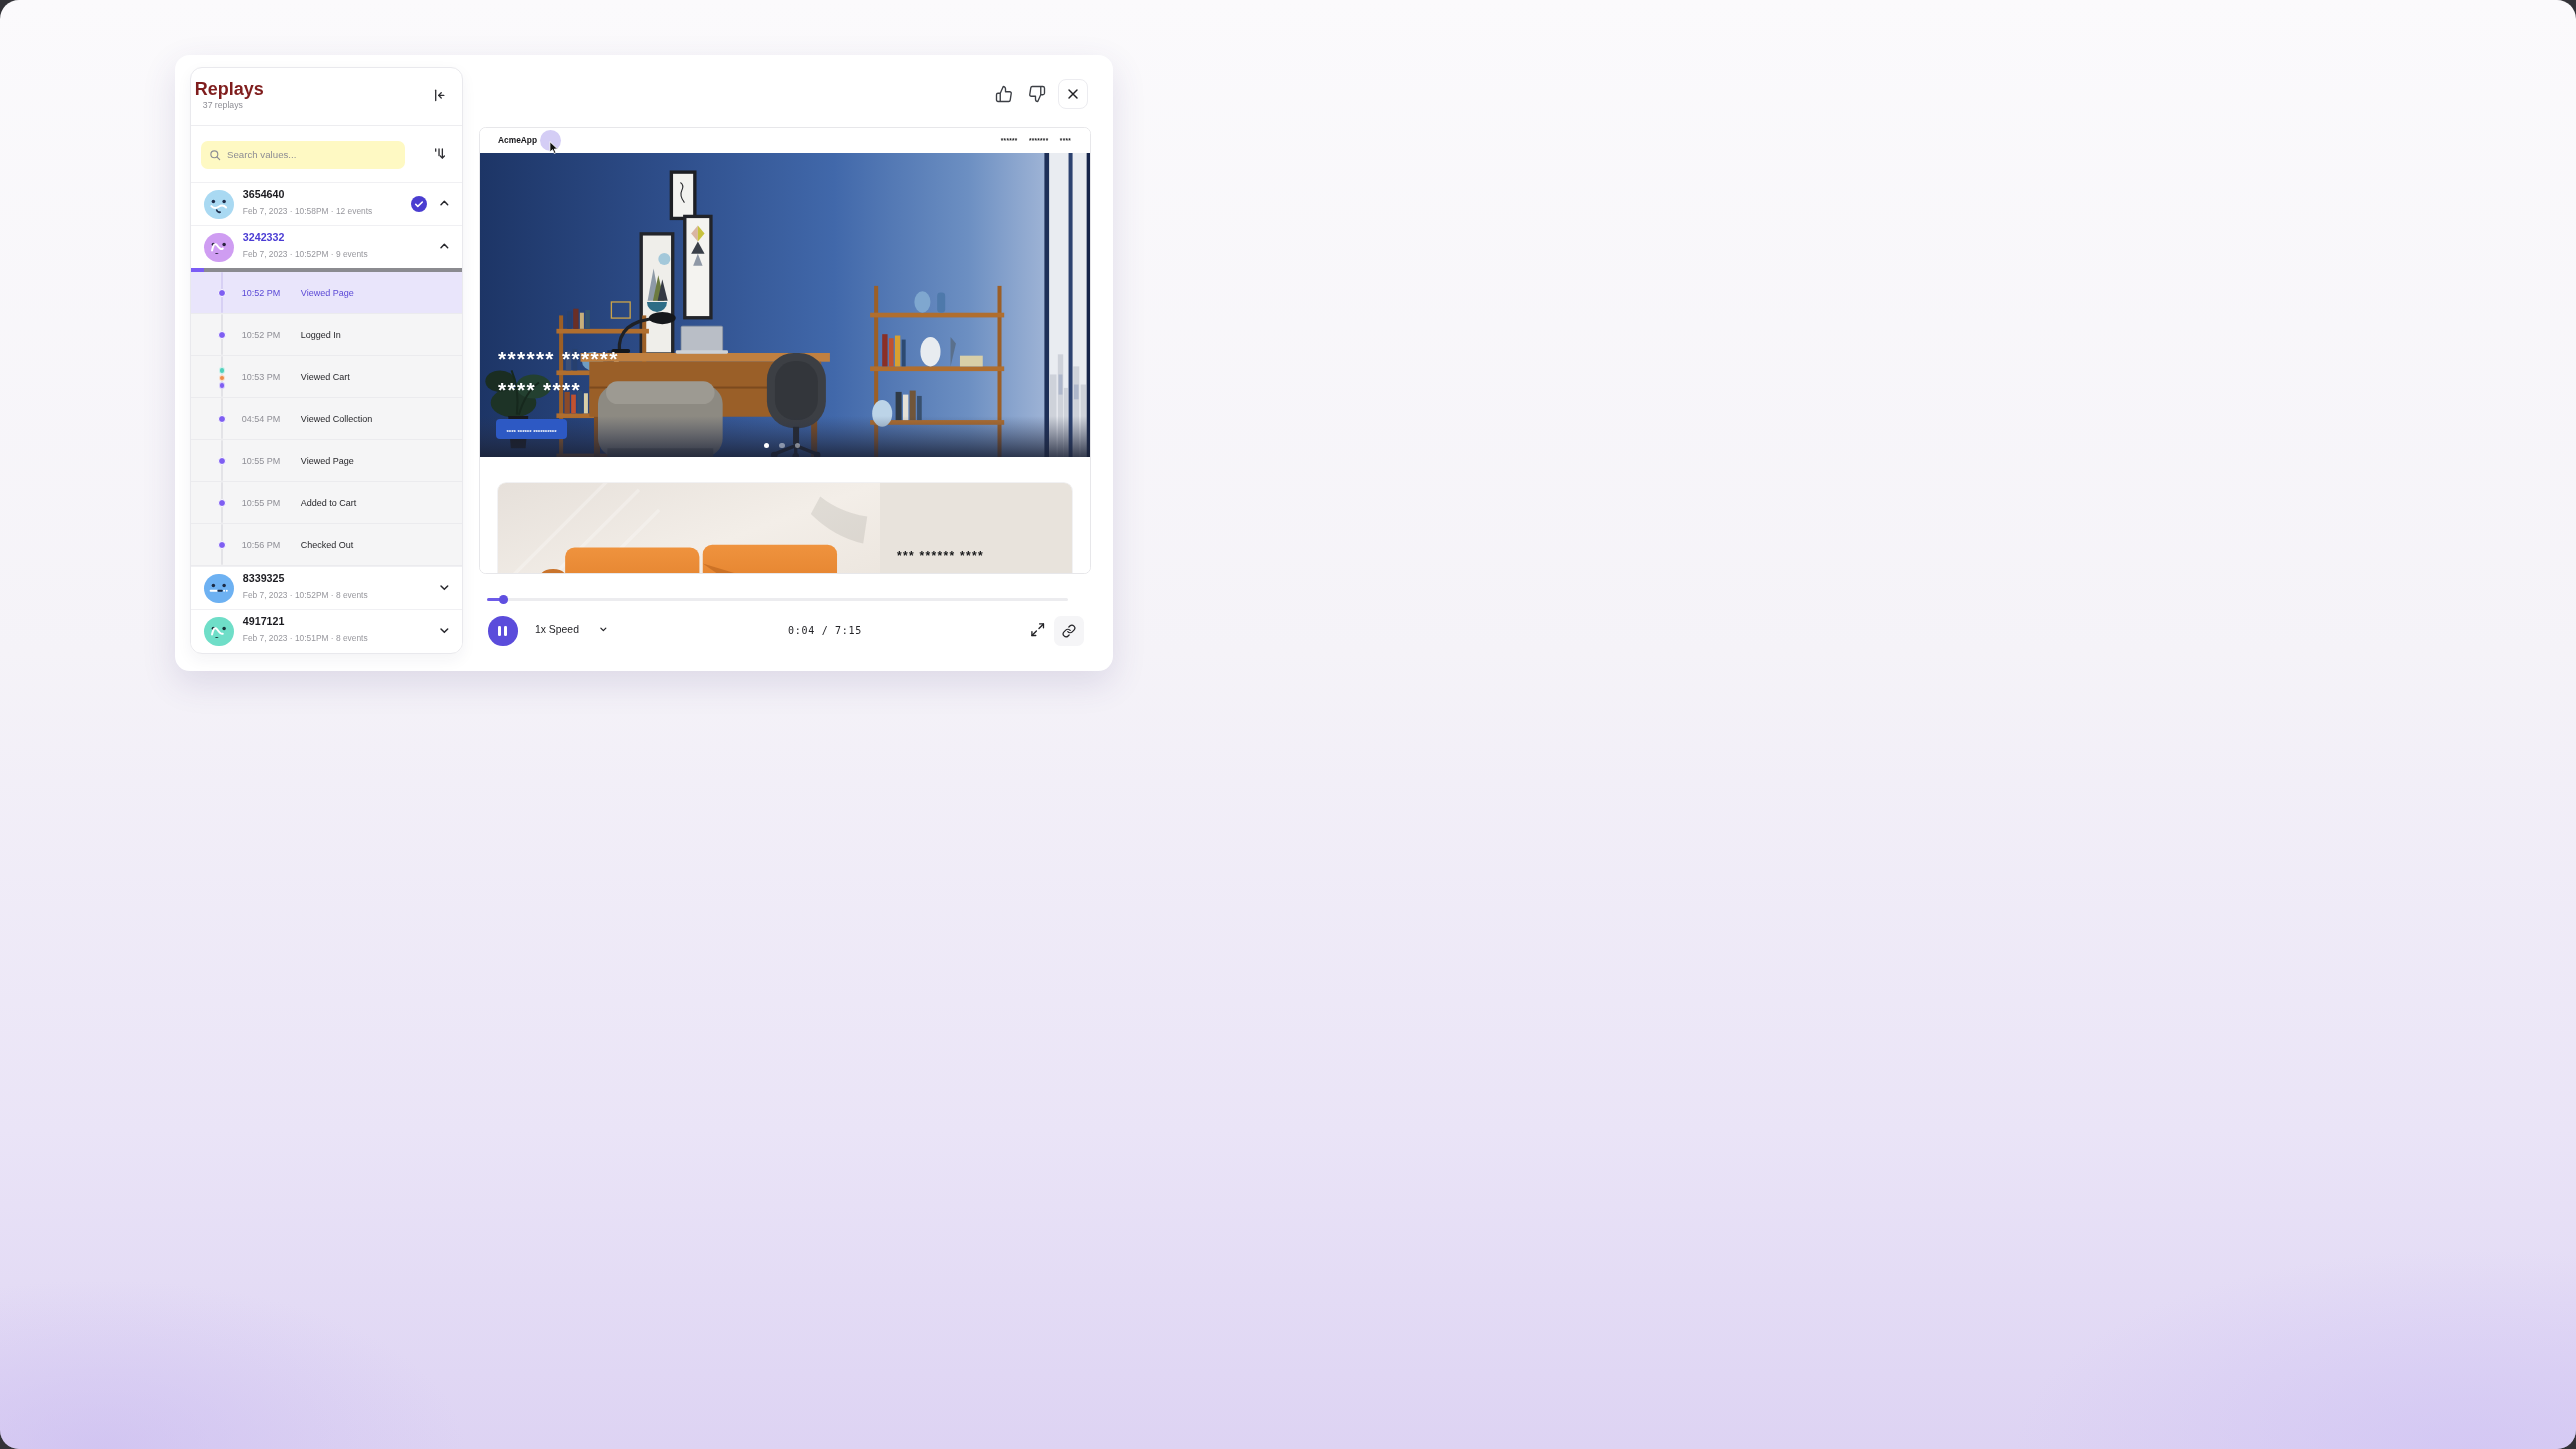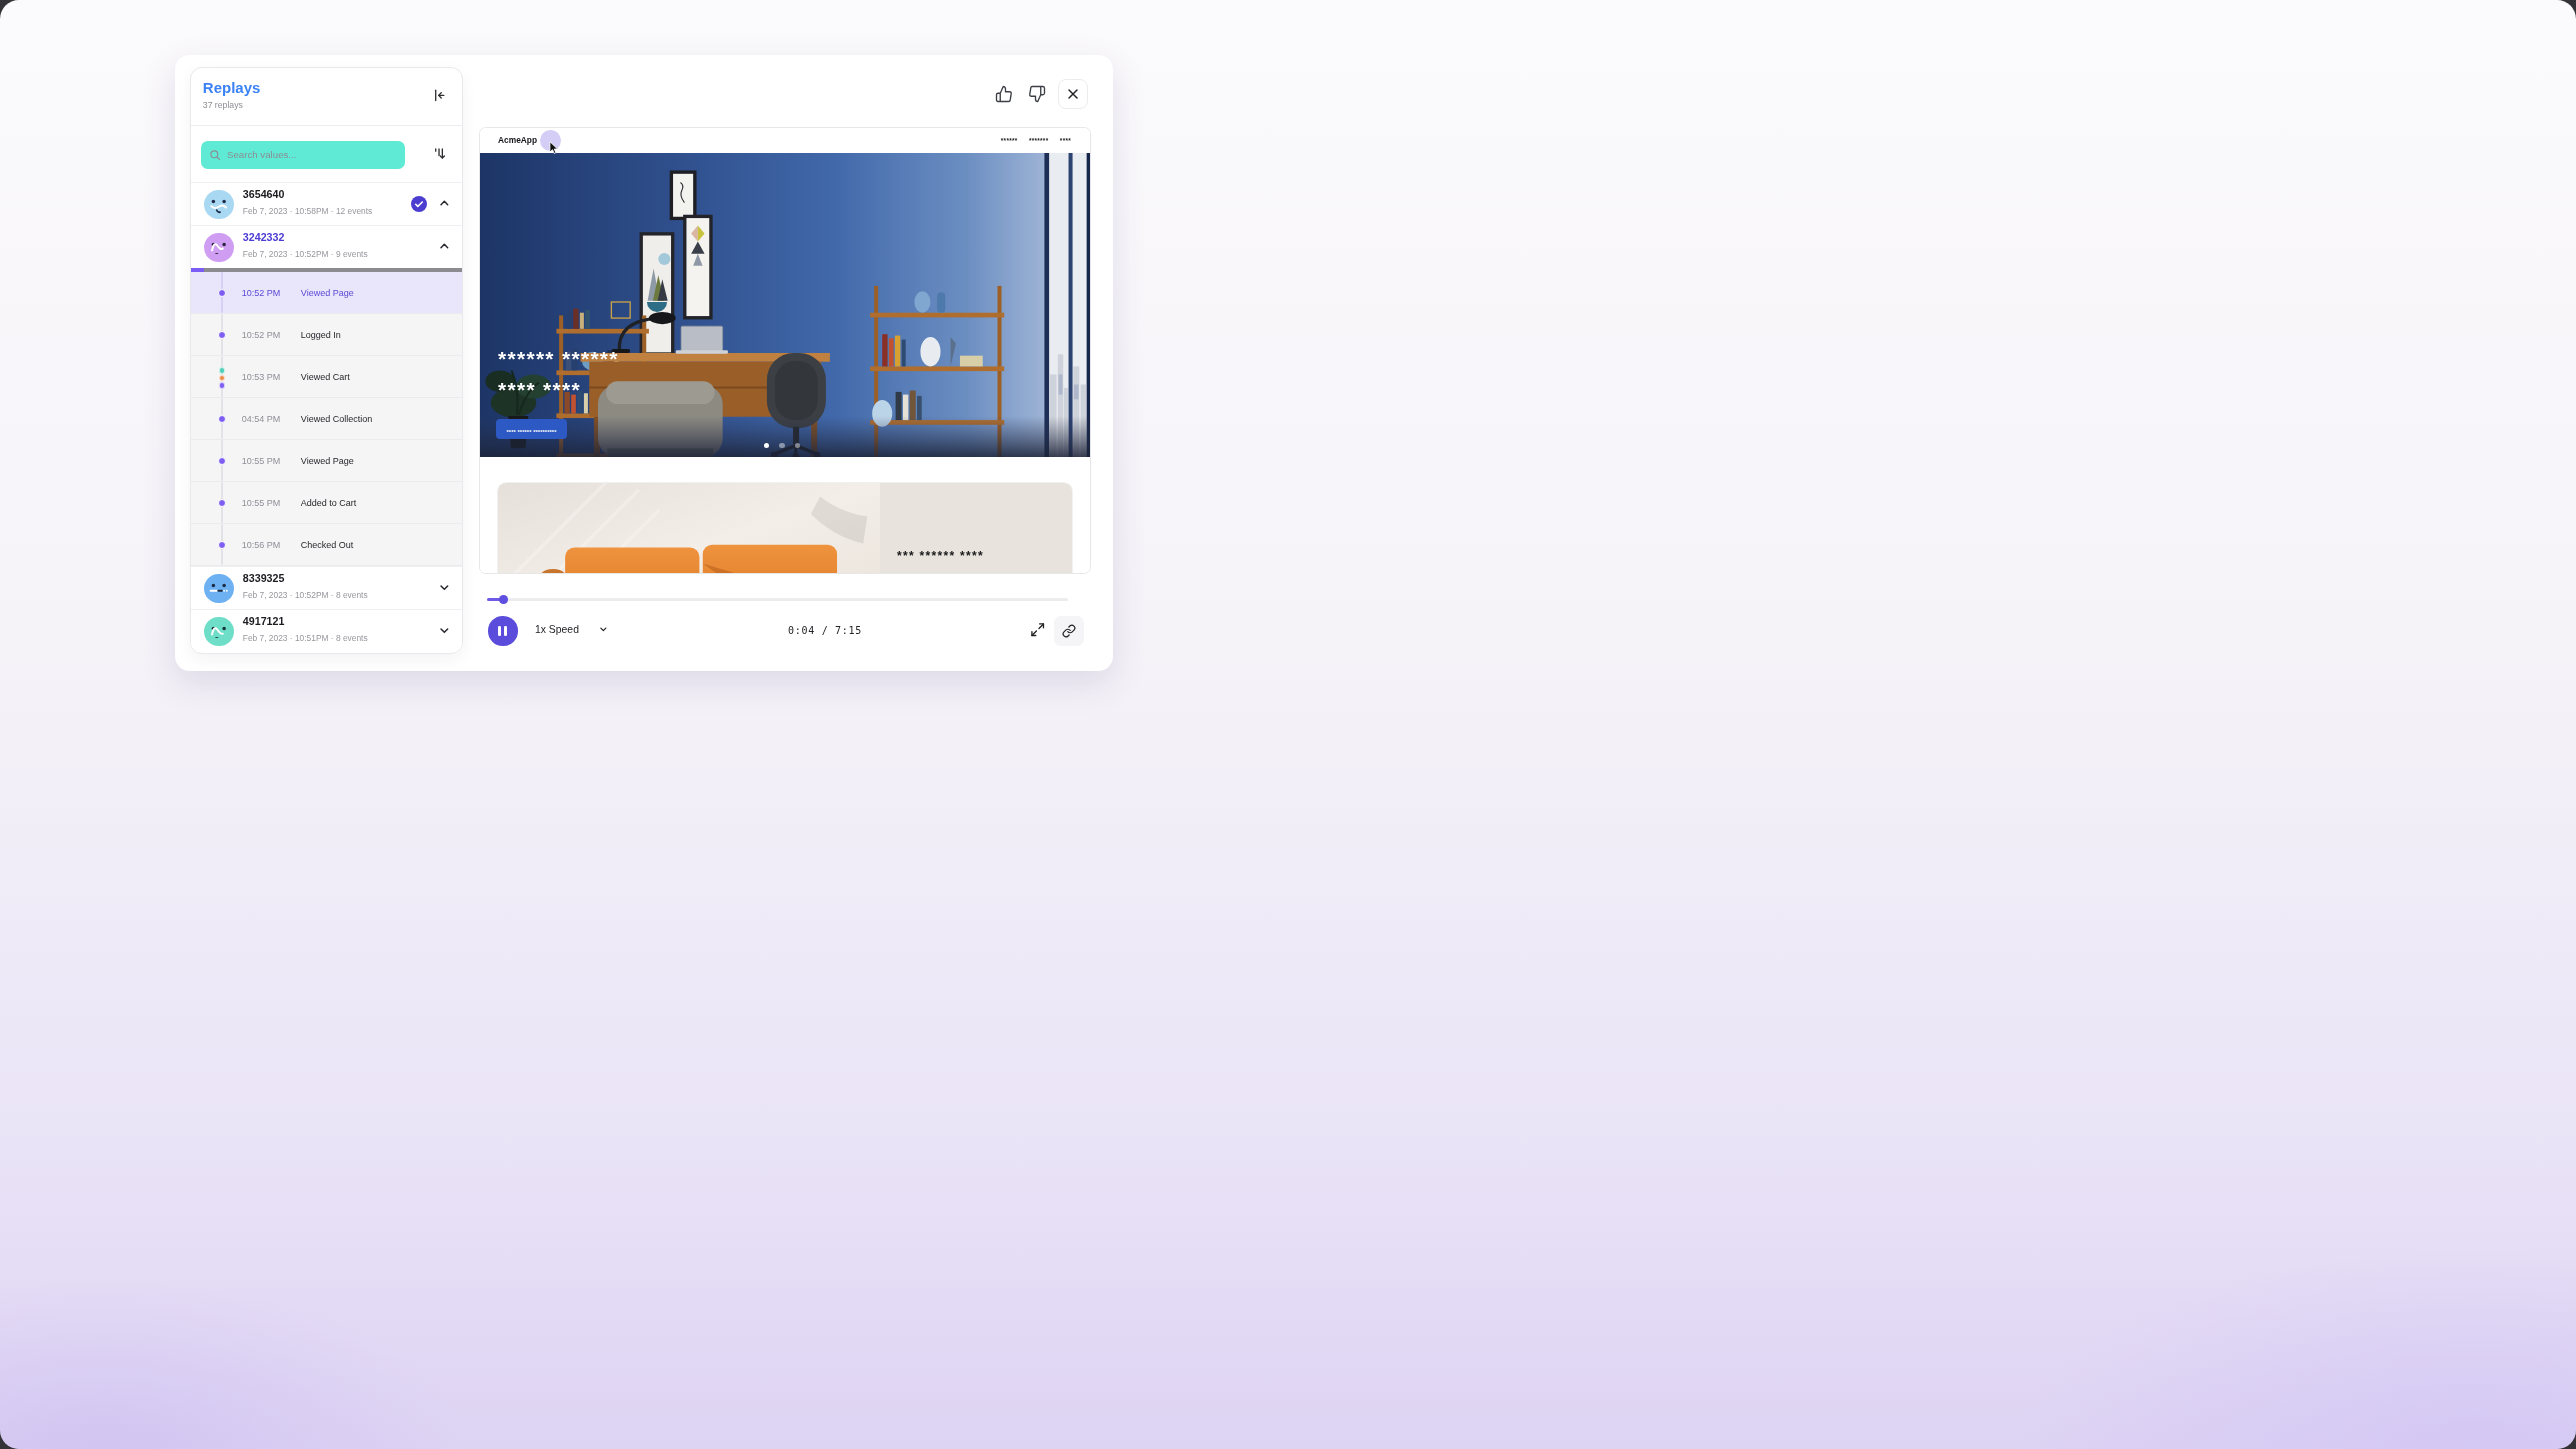--- a/index.html
+++ b/index.html
@@ -10,25 +10,25 @@
     background:radial-gradient(604px 282px at 4% 100%, rgba(200,185,240,.55), transparent 60%),
                radial-gradient(738px 322px at 96% 100%, rgba(205,192,244,.6), transparent 62%); }
 
   .main-card { position:absolute; left:175px; top:55px; width:938px; height:616px; background:#fff;
     border-radius:14.8px; box-shadow:0 12px 34px rgba(70,58,130,.14); z-index:2; }
 
   
   .sidebar { position:absolute; left:14.8px; top:12px; width:273px; height:587px; background:#fff;
     border:0.7px solid #e9e9ed; border-radius:12px; overflow:hidden; box-shadow:0 5.4px 14.8px rgba(40,40,80,.05); }
   .sb-header { position:relative; height:58px; border-bottom:0.7px solid #ededf0; }
-  .sb-title { position:absolute; left:12px; top:10.7px; font-size:15px; font-weight:700; color:#3b82f6; }
+  .sb-title { position:absolute; left:4px; top:10.7px; font-size:18px; font-weight:700; color:#7f1d1d; }
   .sb-sub { position:absolute; left:12px; top:32px; font-size:8.7px; color:#8e8e95; }
   .collapse-btn { position:absolute; right:12px; top:19px; width:20px; height:20px; border:none; background:transparent; cursor:pointer; color:#2e2e33; }
   .sb-search { position:relative; height:56px; }
-  .search-box { position:absolute; left:10.7px; top:14.8px; width:204px; height:28px; background:#5eead4; border-radius:6.7px; }
+  .search-box { position:absolute; left:10.7px; top:14.8px; width:204px; height:28px; background:#fef9c3; border-radius:6.7px; }
   .search-box svg { position:absolute; left:8px; top:8px; color:#8d8d94; }
   .search-box input { position:absolute; left:25.5px; top:0; width:174px; height:28px; border:none; background:transparent; outline:none;
     font-size:9.7px; color:#333; font-family:"Liberation Sans",sans-serif; }
   .search-box input::placeholder { color:#8d8d94; }
   .sort-btn { position:absolute; right:12px; top:19px; width:20px; height:20px; border:none; background:transparent; cursor:pointer; color:#2e2e33; }
 
   .replay-row { position:relative; height:43px; border-top:0.7px solid #f0f0f3; background:#fff; cursor:pointer; }
   .avatar { position:absolute; left:13.4px; top:6.7px; width:29.5px; height:29.5px; border-radius:50%; }
   .r-title { position:absolute; left:52px; top:5px; font-size:10.7px; font-weight:700; color:#1b1b20; }
   .r-title.selected { color:#4b3cd4; }

